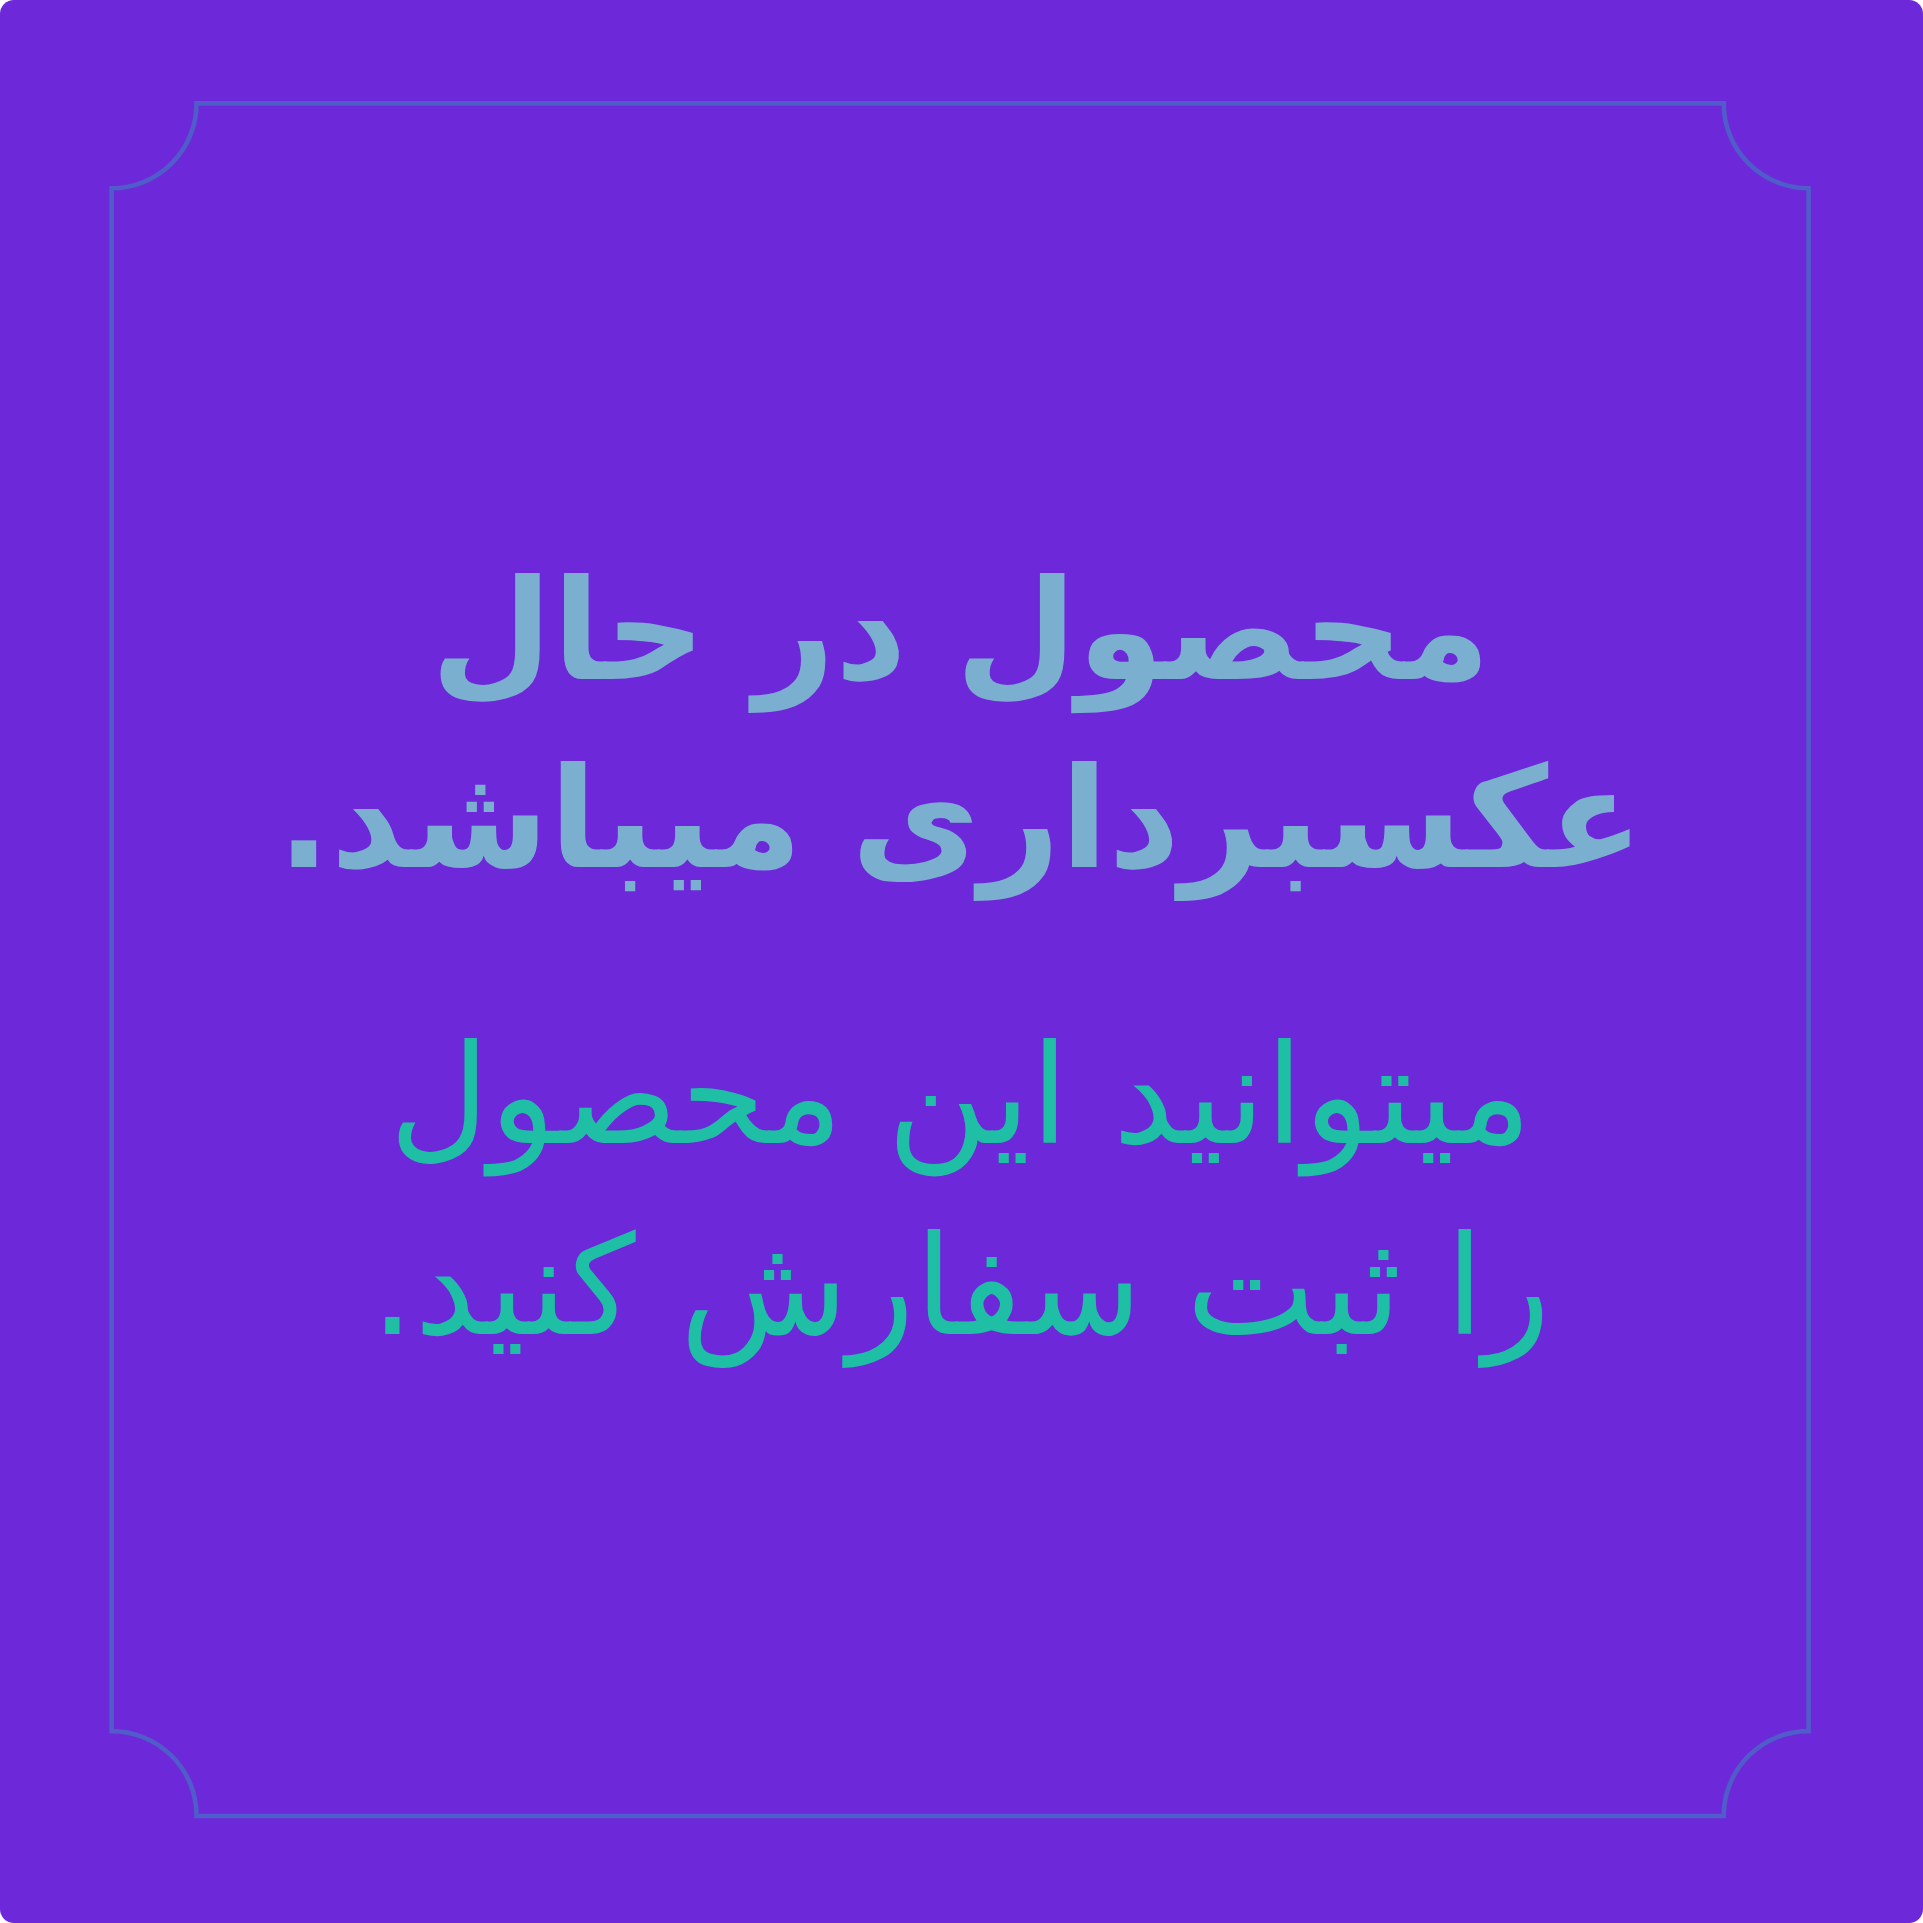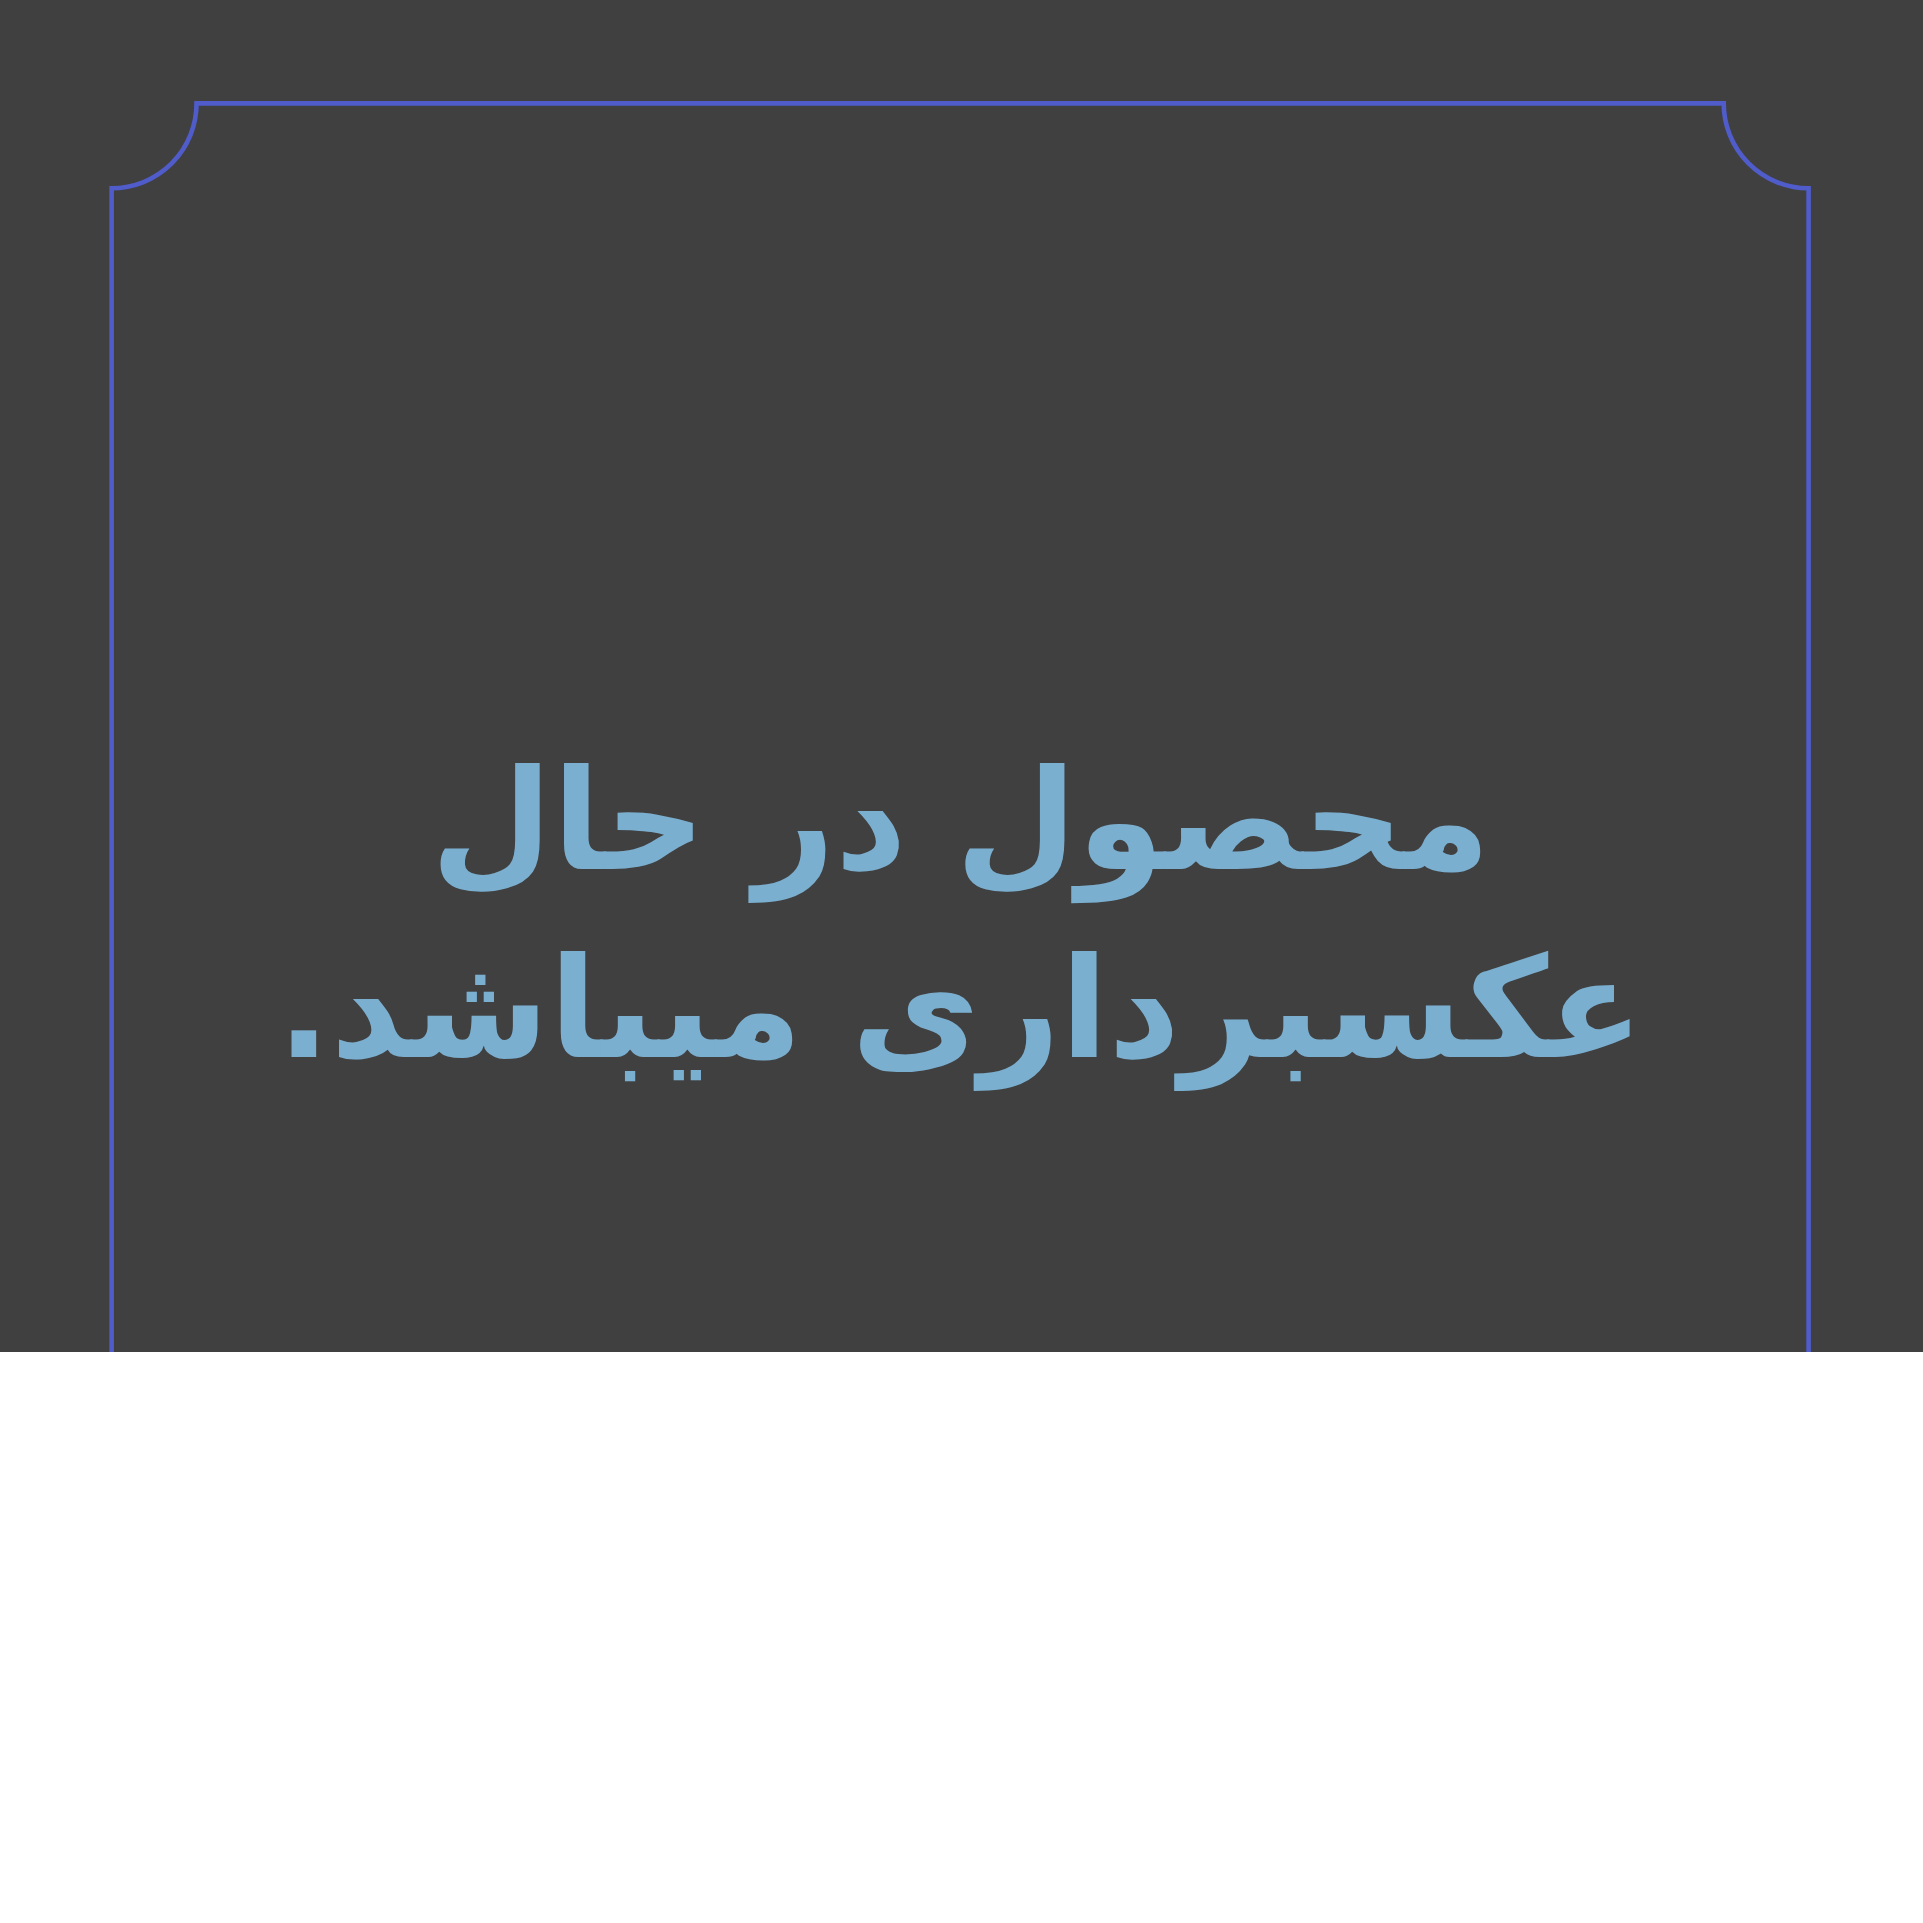--- a/index.html
+++ b/index.html
@@ -61,26 +61,28 @@
   .msg-secondary {
     font-size: 138px;
     line-height: 1.38;
     font-weight: 400;
     letter-spacing: 0px;
   }
 </style>
 </head>
 <body style="background: rgb(255, 255, 255);">
 
-<div id="stage" style="width: 1923px; height: 1352px; background: #404040;">
+<div id="stage" style="width: 1923px; height: 1923px; background: #6d28d9; border-radius: 14px;">
 
   <svg id="frame-svg" viewBox="0 0 2084 2084">
 
     <path id="frame-path" fill="none" stroke="#4f5cc9" stroke-width="5" stroke-linecap="square" stroke-linejoin="miter" d="M 213 112 L 1868 112 A 92 92 0 0 0 1960 204 L 1960 1876 A 92 92 0 0 0 1868 1968 L 213 1968 A 92 92 0 0 0 121 1876 L 121 204 A 92 92 0 0 0 213 112 Z"></path>
   </svg>
 
   <div id="notice" style="left: 112px; top: 103px; width: 1697px; height: 1713px;">
     <div class="msg msg-primary" dir="rtl" lang="fa" style="color: rgb(123, 175, 208);">محصول در حال
 عکسبرداری میباشد.</div>
+    <div class="msg msg-secondary" dir="rtl" lang="fa" style="color: rgb(30, 191, 165);">میتوانید این محصول
+را ثبت سفارش کنید.</div>
   </div>
 
 </div>
 
 
 </body></html>

